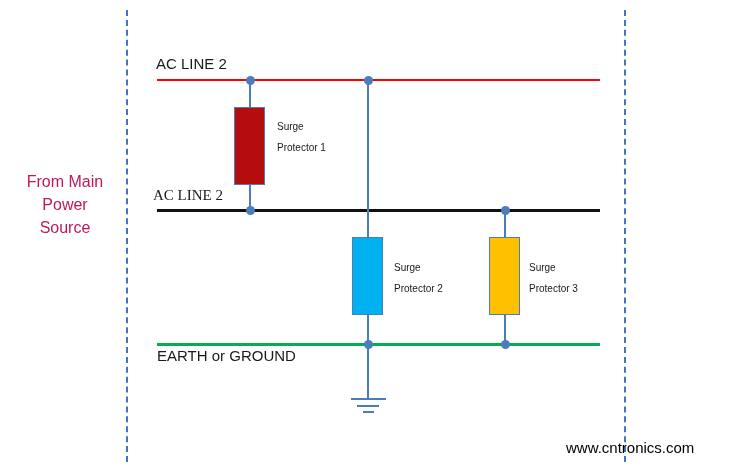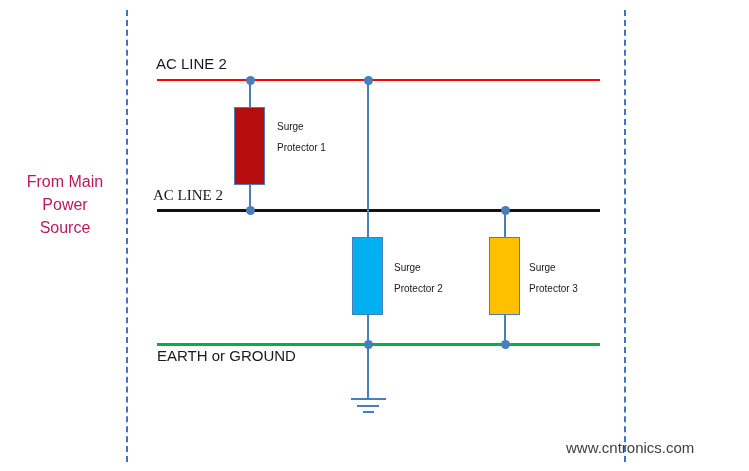--- a/index.html
+++ b/index.html
@@ -160,15 +160,15 @@
   <div class="dot d2" style="background-color: rgb(74, 126, 187);"></div>
   <div class="dot d3" style="background-color: rgb(74, 126, 187);"></div>
   <div class="dot d4" style="background-color: rgb(74, 126, 187);"></div>
   <div class="dot d5" style="background-color: rgb(74, 126, 187);"></div>
   <div class="dot d6" style="background-color: rgb(74, 126, 187);"></div>
 
   <div class="gline g1" style="background-color: rgb(74, 126, 187);"></div>
   <div class="gline g2" style="background-color: rgb(74, 126, 187);"></div>
   <div class="gline g3" style="background-color: rgb(74, 126, 187);"></div>
 
-  <div class="watermark" style="color: #404040;">www.cntronics.com</div>
+  <div class="watermark" style="color: #000000;">www.cntronics.com</div>
 
 </div>
 
 </body></html>

